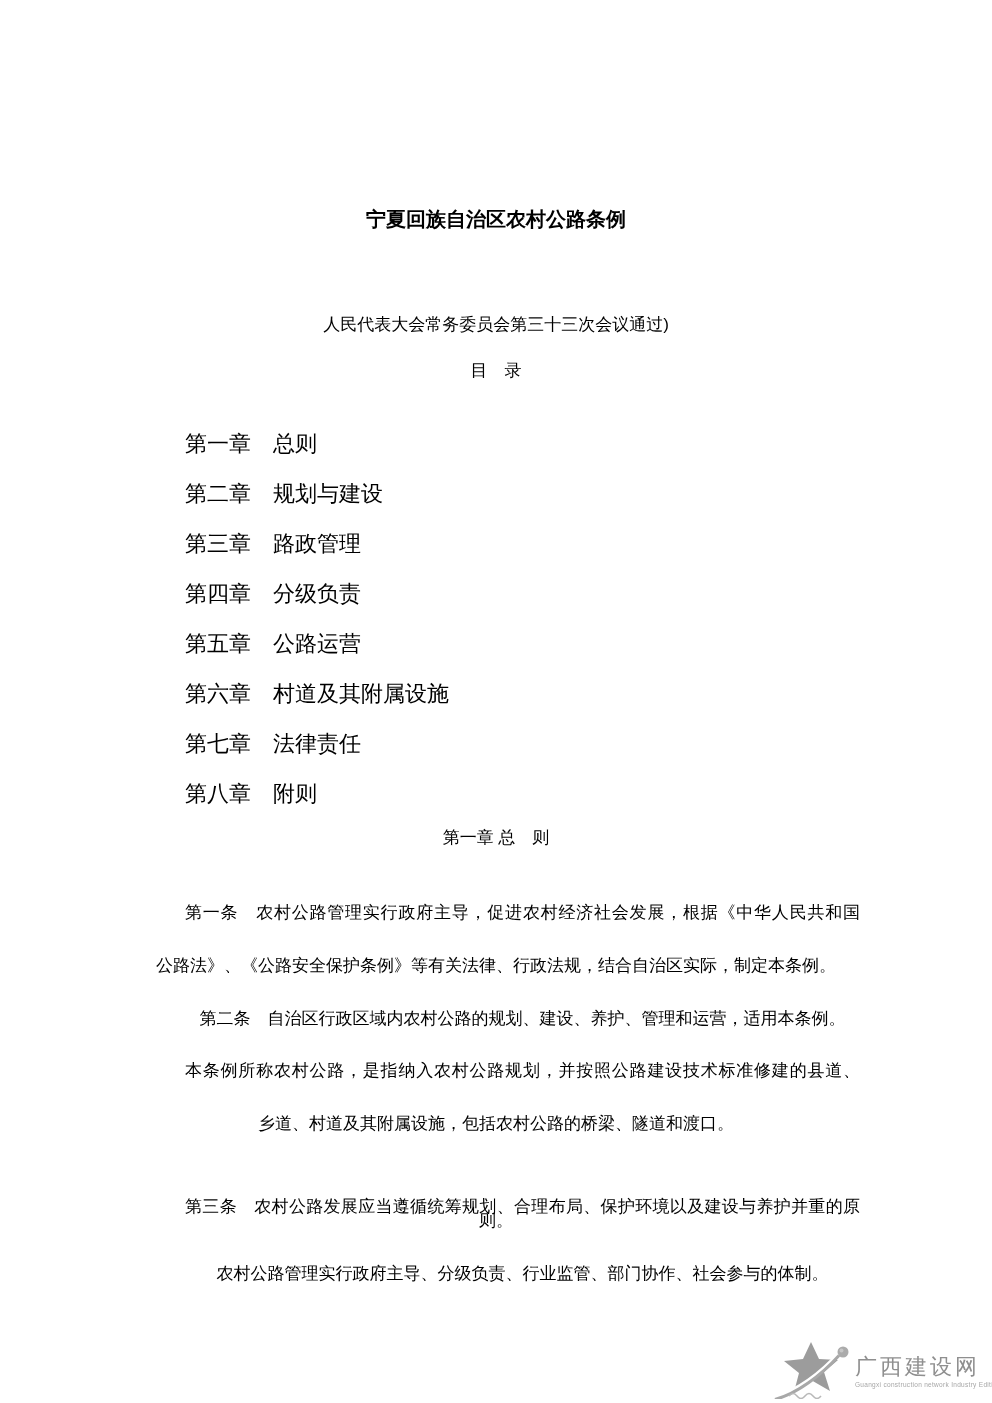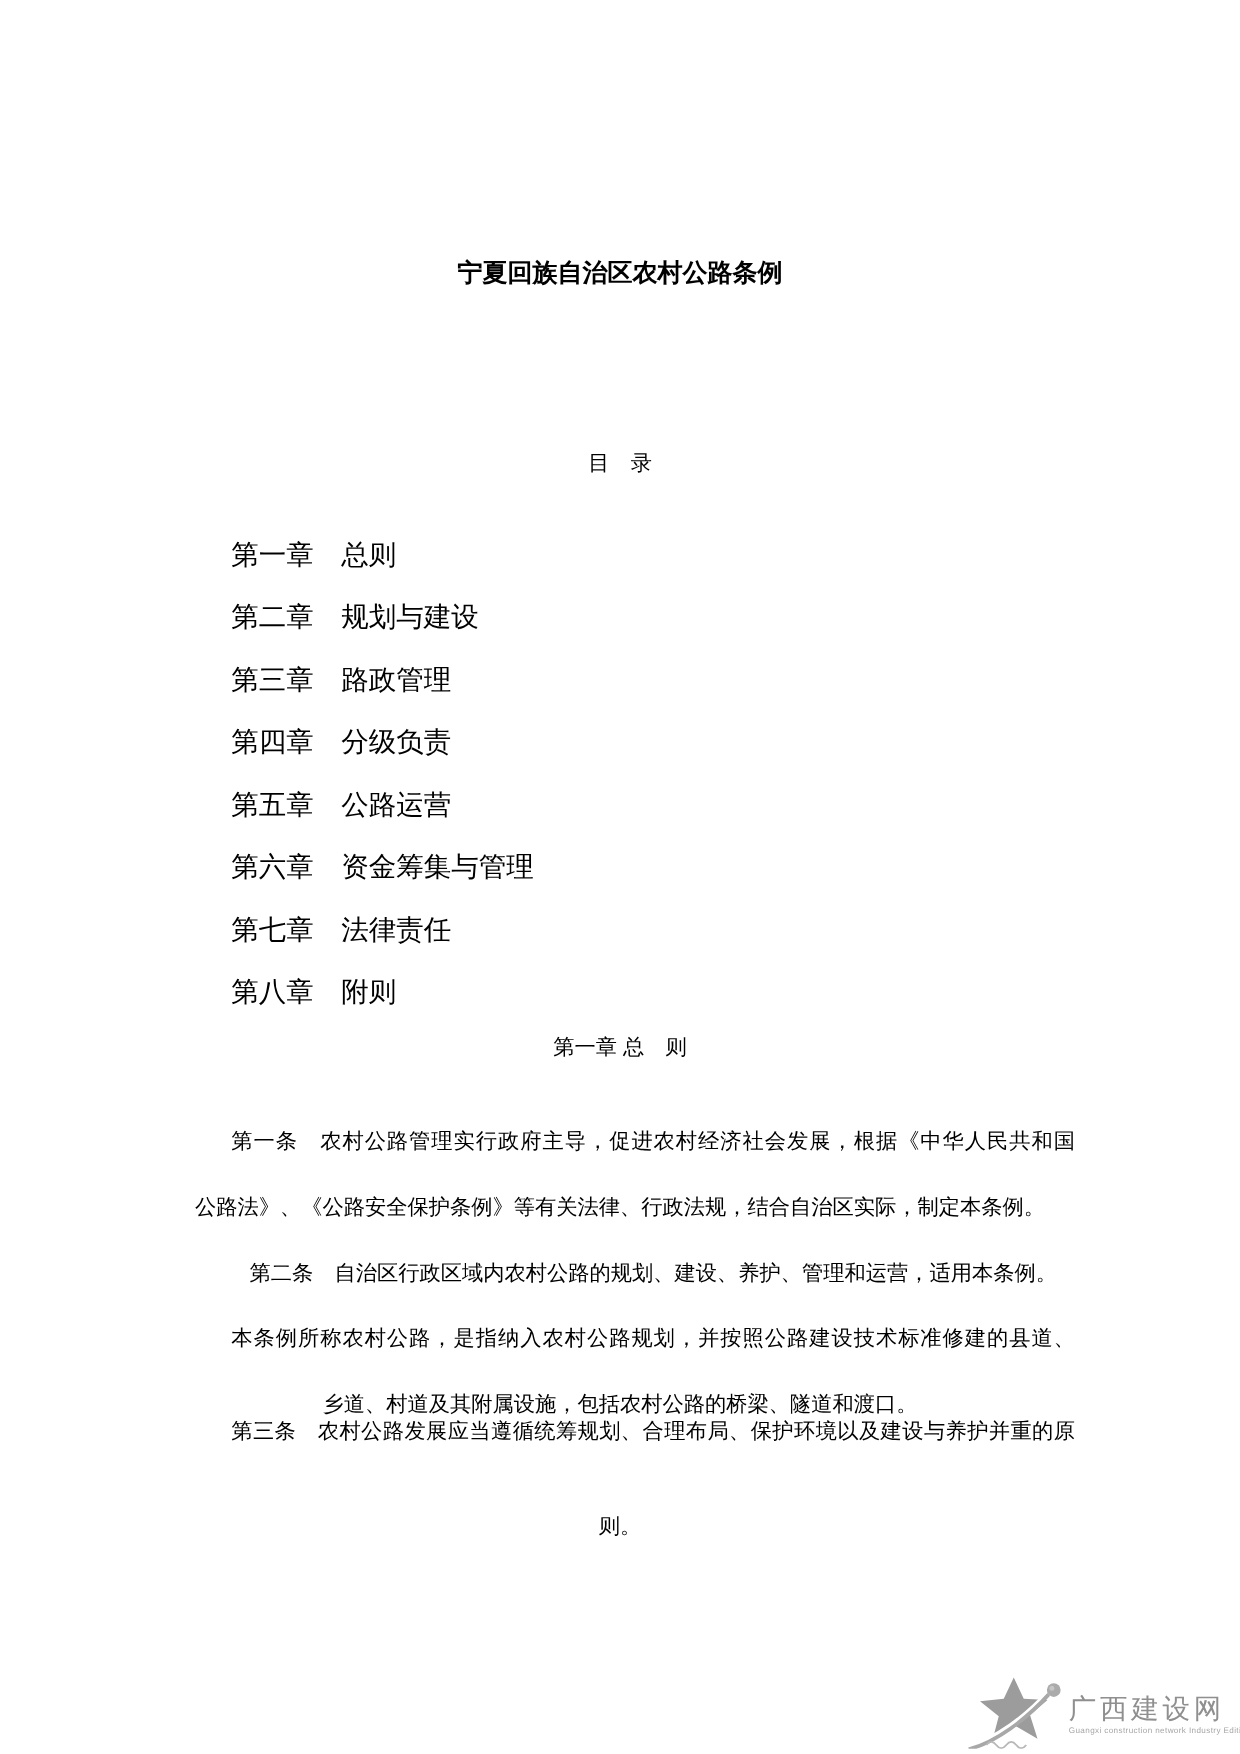--- a/index.html
+++ b/index.html
@@ -84,43 +84,45 @@
     white-space: nowrap;
   }
 </style>
 </head>
 <body>
 
 <div class="page">
 
   <div class="doc-title">宁夏回族自治区农村公路条例</div>
 
+  <div class="center-line sub2">人民代表大会常务委员会第三十三次会议通过)</div>
 
   <div class="center-line toc-heading">目　录</div>
 
   <div class="toc">
     <div class="toc-item">第一章　总则</div>
     <div class="toc-item">第二章　规划与建设</div>
     <div class="toc-item">第三章　路政管理</div>
     <div class="toc-item">第四章　分级负责</div>
     <div class="toc-item">第五章　公路运营</div>
-    <div class="toc-item">第六章　资金筹集与管理</div>
+    <div class="toc-item">第六章　村道及其附属设施</div>
     <div class="toc-item">第七章　法律责任</div>
     <div class="toc-item">第八章　附则</div>
   </div>
 
   <div class="center-line chapter-heading">第一章 总　则</div>
 
   <div class="bl indent stretch" style="top:902px">第一条　农村公路管理实行政府主导，促进农村经济社会发展，根据《中华人民共和国</div>
   <div class="bl" style="top:955px">公路法》、《公路安全保护条例》等有关法律、行政法规，结合自治区实际，制定本条例。</div>
   <div class="bl indent" style="top:1008px">第二条　自治区行政区域内农村公路的规划、建设、养护、管理和运营，适用本条例。</div>
   <div class="bl indent stretch" style="top:1060px">本条例所称农村公路，是指纳入农村公路规划，并按照公路建设技术标准修建的县道、</div>
   <div class="bl" style="top:1113px">乡道、村道及其附属设施，包括农村公路的桥梁、隧道和渡口。</div>
-  <div class="bl indent stretch" style="top:1134px">第三条　农村公路发展应当遵循统筹规划、合理布局、保护环境以及建设与养护并重的原</div>
+  <div class="bl indent stretch" style="top:1196px">第三条　农村公路发展应当遵循统筹规划、合理布局、保护环境以及建设与养护并重的原</div>
   <div class="bl" style="top:1210px">则。</div>
+  <div class="bl indent" style="top:1263px">农村公路管理实行政府主导、分级负责、行业监管、部门协作、社会参与的体制。</div>
 
   <div class="watermark">
     <span>
       <svg width="78" height="58" viewBox="0 0 78 58" xmlns="http://www.w3.org/2000/svg">
         <polygon points="38,1 46,18 65,19 51,31 57,50 38,39 21,51 26,32 11,20 30,18" fill="#9c9c9c"></polygon>
         <path d="M2,56 C24,50 48,32 66,12" stroke="#ffffff" stroke-width="3.5" fill="none"></path>
         <path d="M2,58.5 C24,52.5 48,34.5 66,14.5" stroke="#a8a8a8" stroke-width="3" fill="none"></path>
         <circle cx="70" cy="11" r="5.5" fill="#ababab"></circle>
         <circle cx="68.5" cy="9.5" r="2" fill="#c6c6c6"></circle>
         <path d="M16,55 q4,-5 8,0 q4,5 8,0 q4,-5 8,0 q4,5 8,0" stroke="#b8b8b8" stroke-width="1.5" fill="none"></path>

